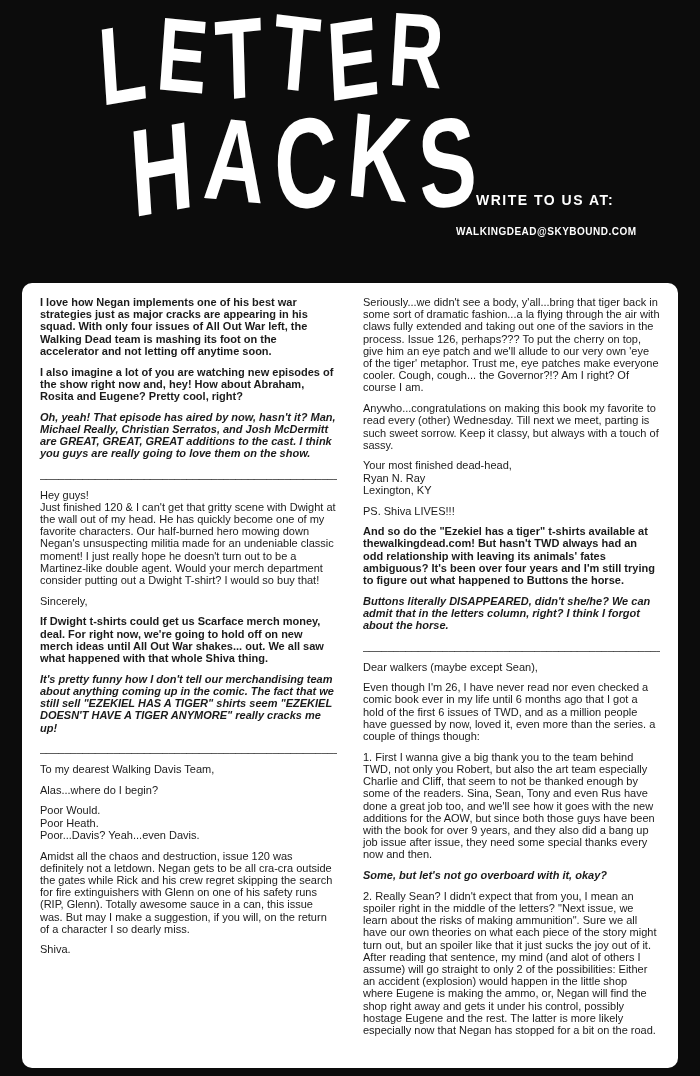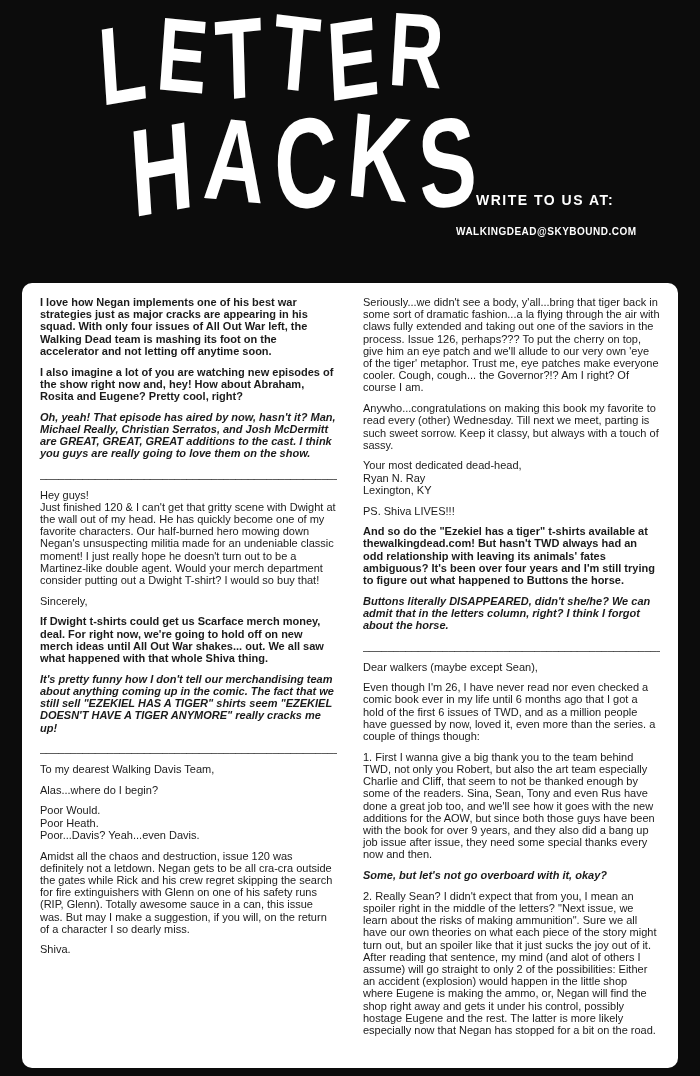--- a/index.html
+++ b/index.html
@@ -83,21 +83,21 @@
       <p class="para regular">Alas...where do I begin?</p>
       <p class="para regular">Poor Would.
 Poor Heath.
 Poor...Davis? Yeah...even Davis.</p>
       <p class="para regular">Amidst all the chaos and destruction, issue 120 was definitely not a letdown. Negan gets to be all cra-cra outside the gates while Rick and his crew regret skipping the search for fire extinguishers with Glenn on one of his safety runs (RIP, Glenn). Totally awesome sauce in a can, this issue was. But may I make a suggestion, if you will, on the return of a character I so dearly miss.</p>
       <p class="para regular">Shiva.</p>
     </section>
   <section class="col">
       <p class="para regular">Seriously...we didn't see a body, y'all...bring that tiger back in some sort of dramatic fashion...a la flying through the air with claws fully extended and taking out one of the saviors in the process. Issue 126, perhaps??? To put the cherry on top, give him an eye patch and we'll allude to our very own 'eye of the tiger' metaphor. Trust me, eye patches make everyone cooler. Cough, cough... the Governor?!? Am I right?  Of course I am.</p>
       <p class="para regular">Anywho...congratulations on making this book my favorite to read every (other) Wednesday. Till next we meet, parting is such sweet sorrow. Keep it classy, but always with a touch of sassy.</p>
-      <p class="para regular">Your most dedicated dead-head,
+      <p class="para regular">Your most finished dead-head,
 Ryan N. Ray
 Lexington, KY</p>
       <p class="para regular">PS. Shiva LIVES!!!</p>
       <p class="para bold">And so do the "Ezekiel has a tiger" t-shirts available at thewalkingdead.com! But hasn't TWD always had an odd relationship with leaving its animals' fates ambiguous? It's been over four years and I'm still trying to figure out what happened to Buttons the horse.</p>
       <p class="para bold-italic">Buttons literally DISAPPEARED, didn't she/he? We can admit that in the letters column, right?  I think I forgot about the horse.</p>
       <p class="para divider">____________________________________________________</p>
       <p class="para regular">Dear walkers (maybe except Sean),</p>
       <p class="para regular">Even though I'm 26, I have never read nor even checked a comic book ever in my life until 6 months ago that I got a hold of the first 6 issues of TWD, and as a million people have guessed by now, loved it, even more than the series. a couple of things though:</p>
       <p class="para regular">1. First I wanna give a big thank you to the team behind TWD, not only you Robert, but also the art team especially Charlie and Cliff, that seem to not be thanked enough by some of the readers. Sina, Sean, Tony and even Rus have done a great job too, and we'll see how it goes with the new additions for the AOW, but since both those guys have been with the book for over 9 years, and they also did a bang up job issue after issue, they need some special thanks every now and then.</p>
       <p class="para bold-italic">Some, but let's not go overboard with it, okay?</p>

